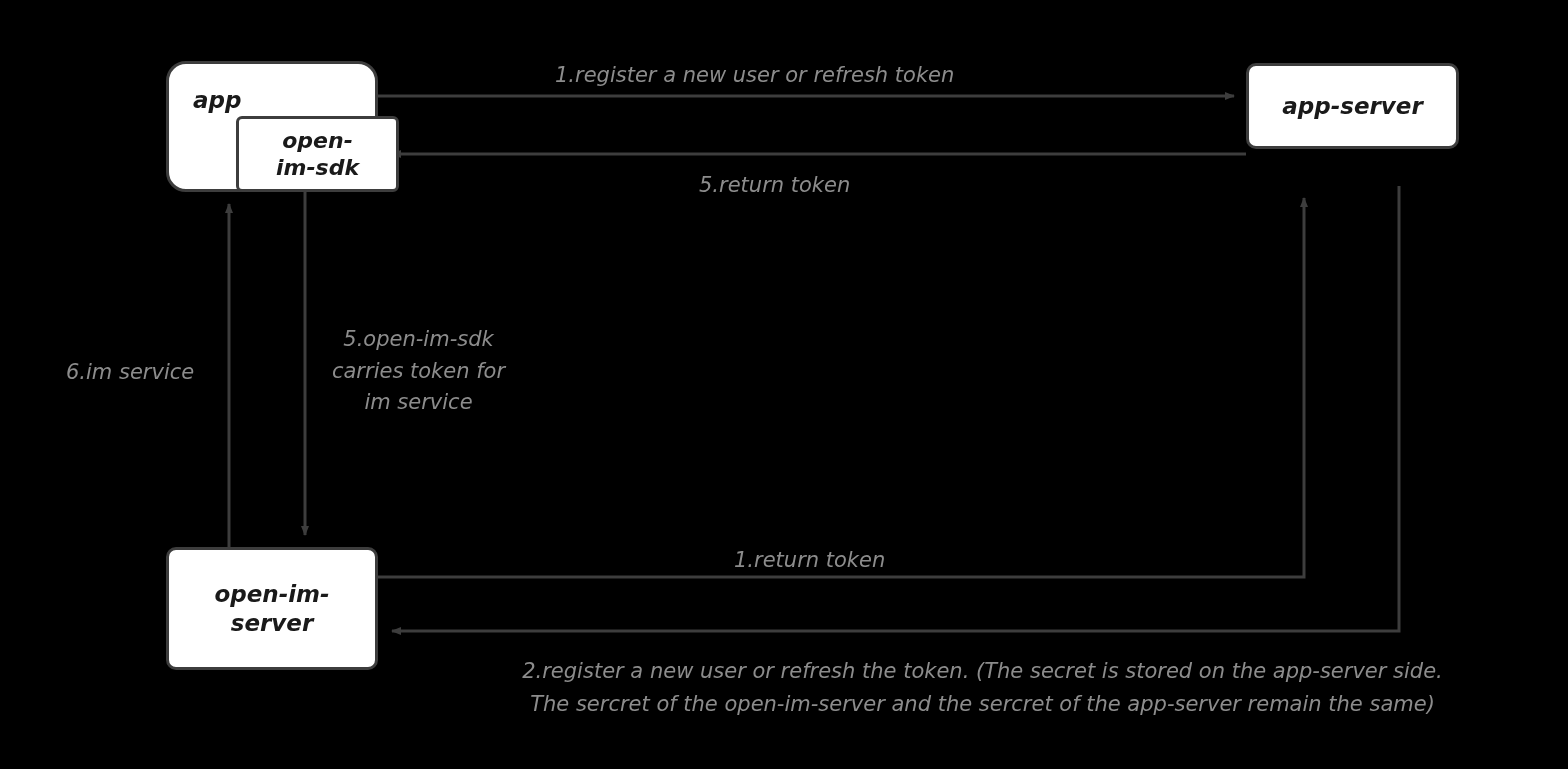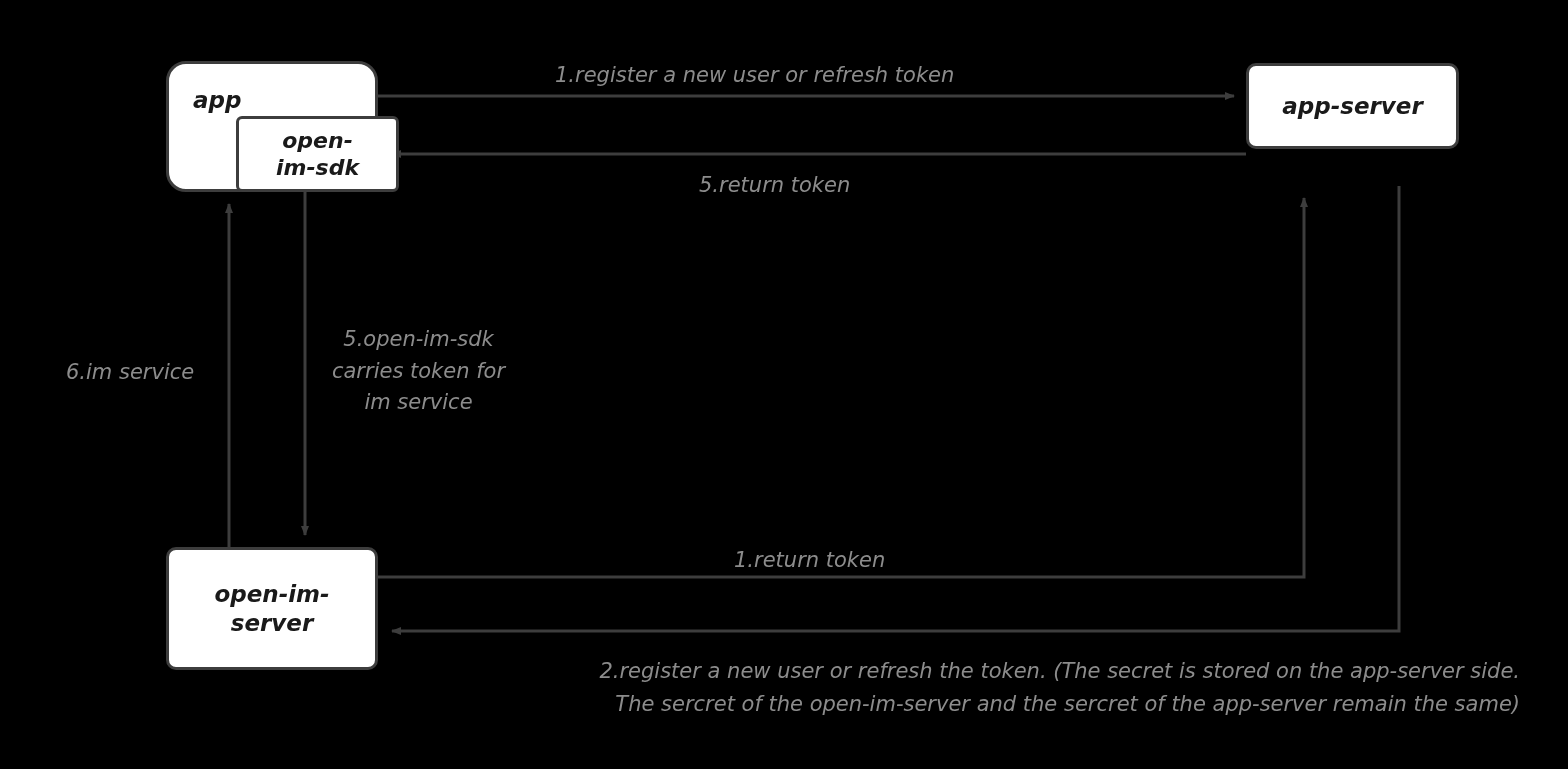--- a/index.html
+++ b/index.html
@@ -82,21 +82,21 @@
     font-size: 21px;
     line-height: 1.5;
     white-space: pre-line;
     text-align: right;
   }
   .lbl-1 { left: 555px; top: 60px; }
   .lbl-4 { left: 699px; top: 170px; }
   .lbl-6 { left: 66px; top: 357px; }
   .lbl-5 { left: 311px; top: 324px; text-align: center; width: 215px; }
   .lbl-3 { left: 734px; top: 545px; }
-  .lbl-2 { left: 445px; top: 655px; width: 1075px; line-height: 1.55; }
+  .lbl-2 { left: 445px; top: 655px; text-align: center; width: 1075px; line-height: 1.55; }
 </style>
 </head>
 <body>
 
 <div id="canvas">
 
   <svg class="layer" viewBox="0 0 1568 769">
     <defs>
       <marker id="arrow" markerWidth="10" markerHeight="10" refX="9" refY="4" orient="auto" markerUnits="userSpaceOnUse">
         <path d="M0,0 L10,4 L0,8 z" fill="#3d3d3d"></path>

